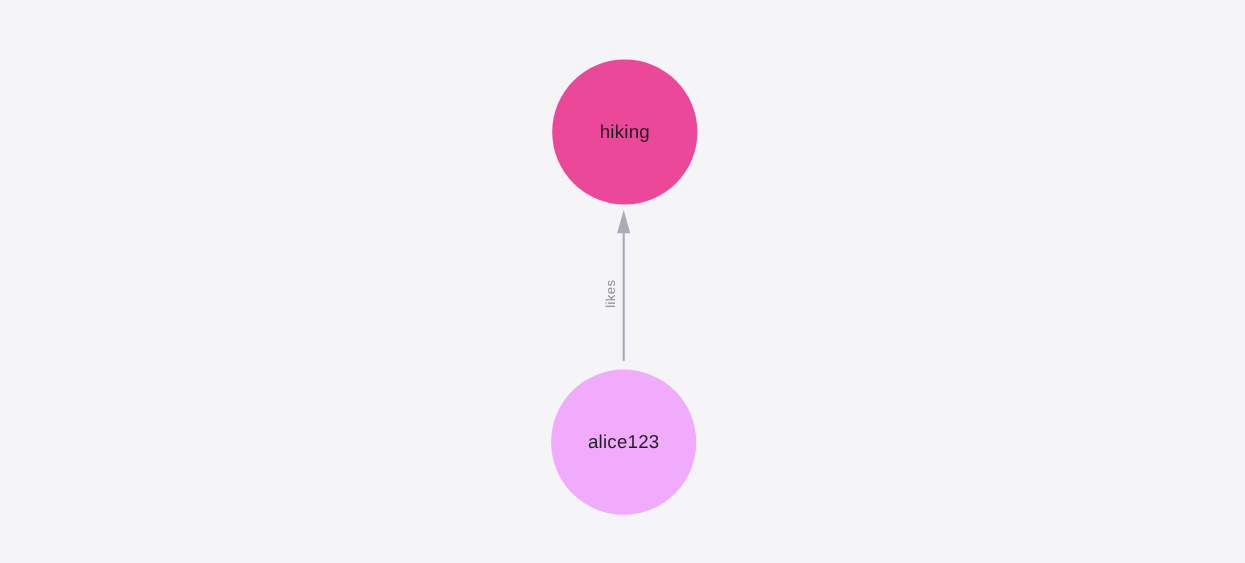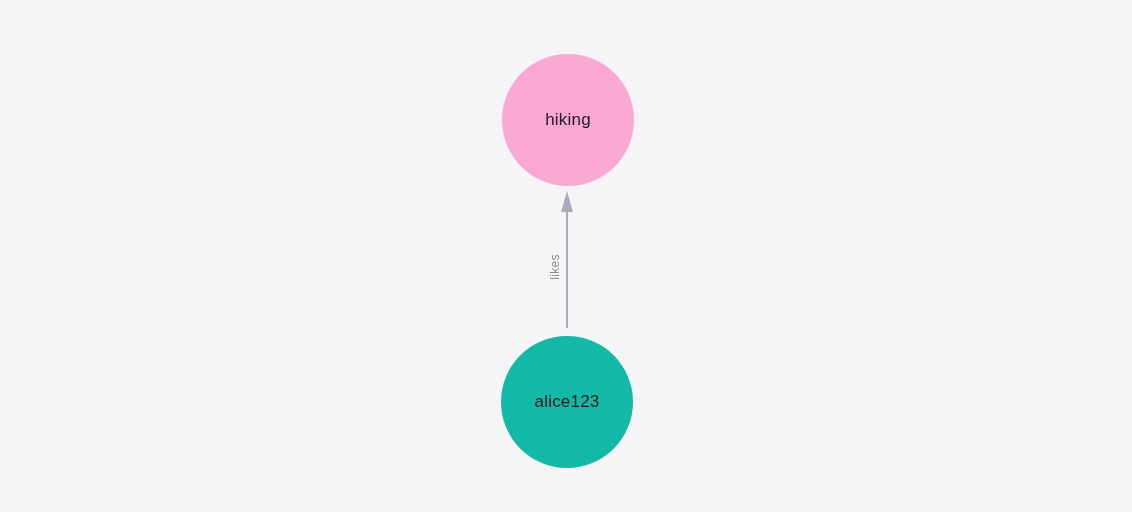--- a/index.html
+++ b/index.html
@@ -60,27 +60,27 @@
     font-size: 12px;
     letter-spacing: 0.3px;
     white-space: nowrap;
   }
 </style>
 </head>
 <body>
 
 <div class="canvas" style="background-color: rgb(245, 245, 247);">
 
-  <div class="node node-hiking" style="background-color: #f9a8d4;">
+  <div class="node node-hiking" style="background-color: #ec4899;">
     <span class="node-label" style="color: rgb(31, 31, 31);">hiking</span>
   </div>
 
   <div class="edge-arrowhead" style="border-bottom-color: rgb(169, 172, 184);"></div>
 
   <div class="edge-line" style="background-color: rgb(169, 172, 184);"></div>
 
   <div class="edge-label" style="color: rgb(142, 142, 142);">likes</div>
 
-  <div class="node node-alice" style="background-color: #14b8a6;">
+  <div class="node node-alice" style="background-color: #f0abfc;">
     <span class="node-label" style="color: rgb(31, 31, 31);">alice123</span>
   </div>
 
 </div>
 
 </body></html>

